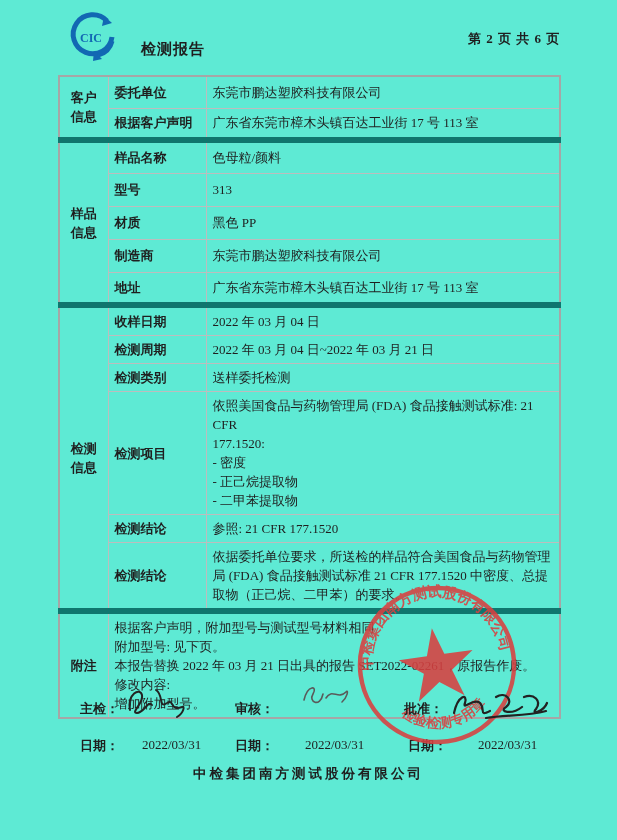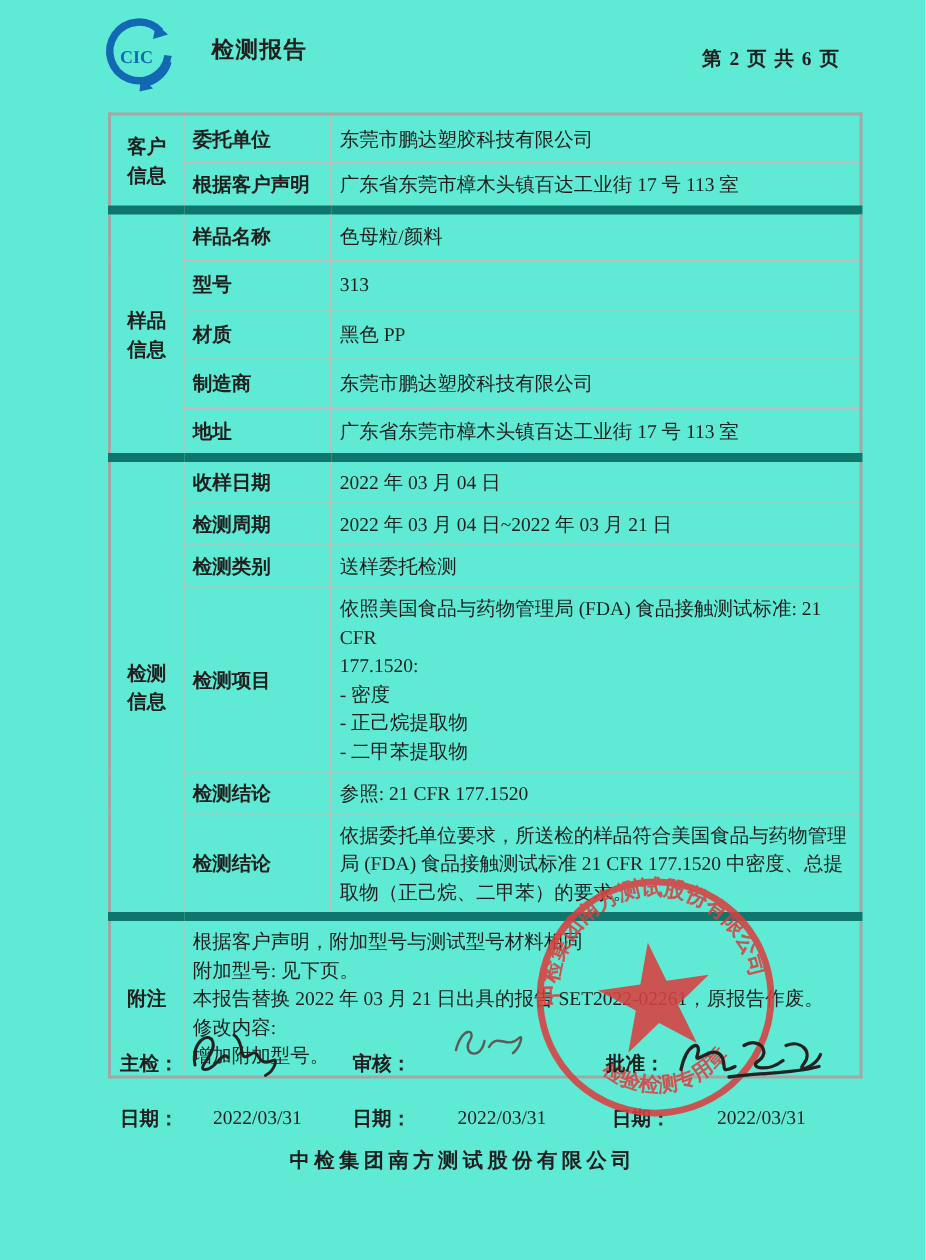--- a/index.html
+++ b/index.html
@@ -9,40 +9,40 @@
     position: relative;
     width: 617px;
     height: 840px;
     background: #5eead4;
     overflow: hidden;
     font-size: 13px;
   }
 
   
   .logo { position: absolute; left: 60px; top: 11px; width: 64px; height: 52px; }
-  .hdr-title { position: absolute; left: 141px; top: 24px; font-size: 15px; font-weight: bold; letter-spacing: 1px; }
+  .hdr-title { position: absolute; left: 141px; top: 40px; font-size: 15px; font-weight: bold; letter-spacing: 1px; }
   .hdr-no { position: absolute; left: 234px; top: 30px; font-size: 13px; font-weight: bold; }
   .hdr-page { position: absolute; left: 468px; top: 30px; font-size: 13px; font-weight: bold; letter-spacing: 1px; }
 
   
   table.report {
     position: absolute; left: 58px; top: 75px;
     width: 501px;
     border-collapse: collapse;
     table-layout: fixed;
     font-size: 13px;
   }
   table.report td {
     border: 1px solid #bdbdbd;
     vertical-align: middle;
     padding: 4px 6px;
     line-height: 19px;
   }
   table.report tr.sec-top > td { border-top: 6px solid #0f766e; }
-  table.report { border: 2px solid #a6a6a6; margin-left: 14px; }
+  table.report { border: 2px solid #a6a6a6; }
   td.group {
     text-align: center;
     font-weight: bold;
     white-space: pre-line;
     line-height: 24px;
   }
   td.flabel { font-weight: bold; padding-left: 12px; }
   td.fvalue { padding-left: 14px; white-space: pre-line; }
   tr.h32 { height: 32px; }
   tr.h33 { height: 33px; }

